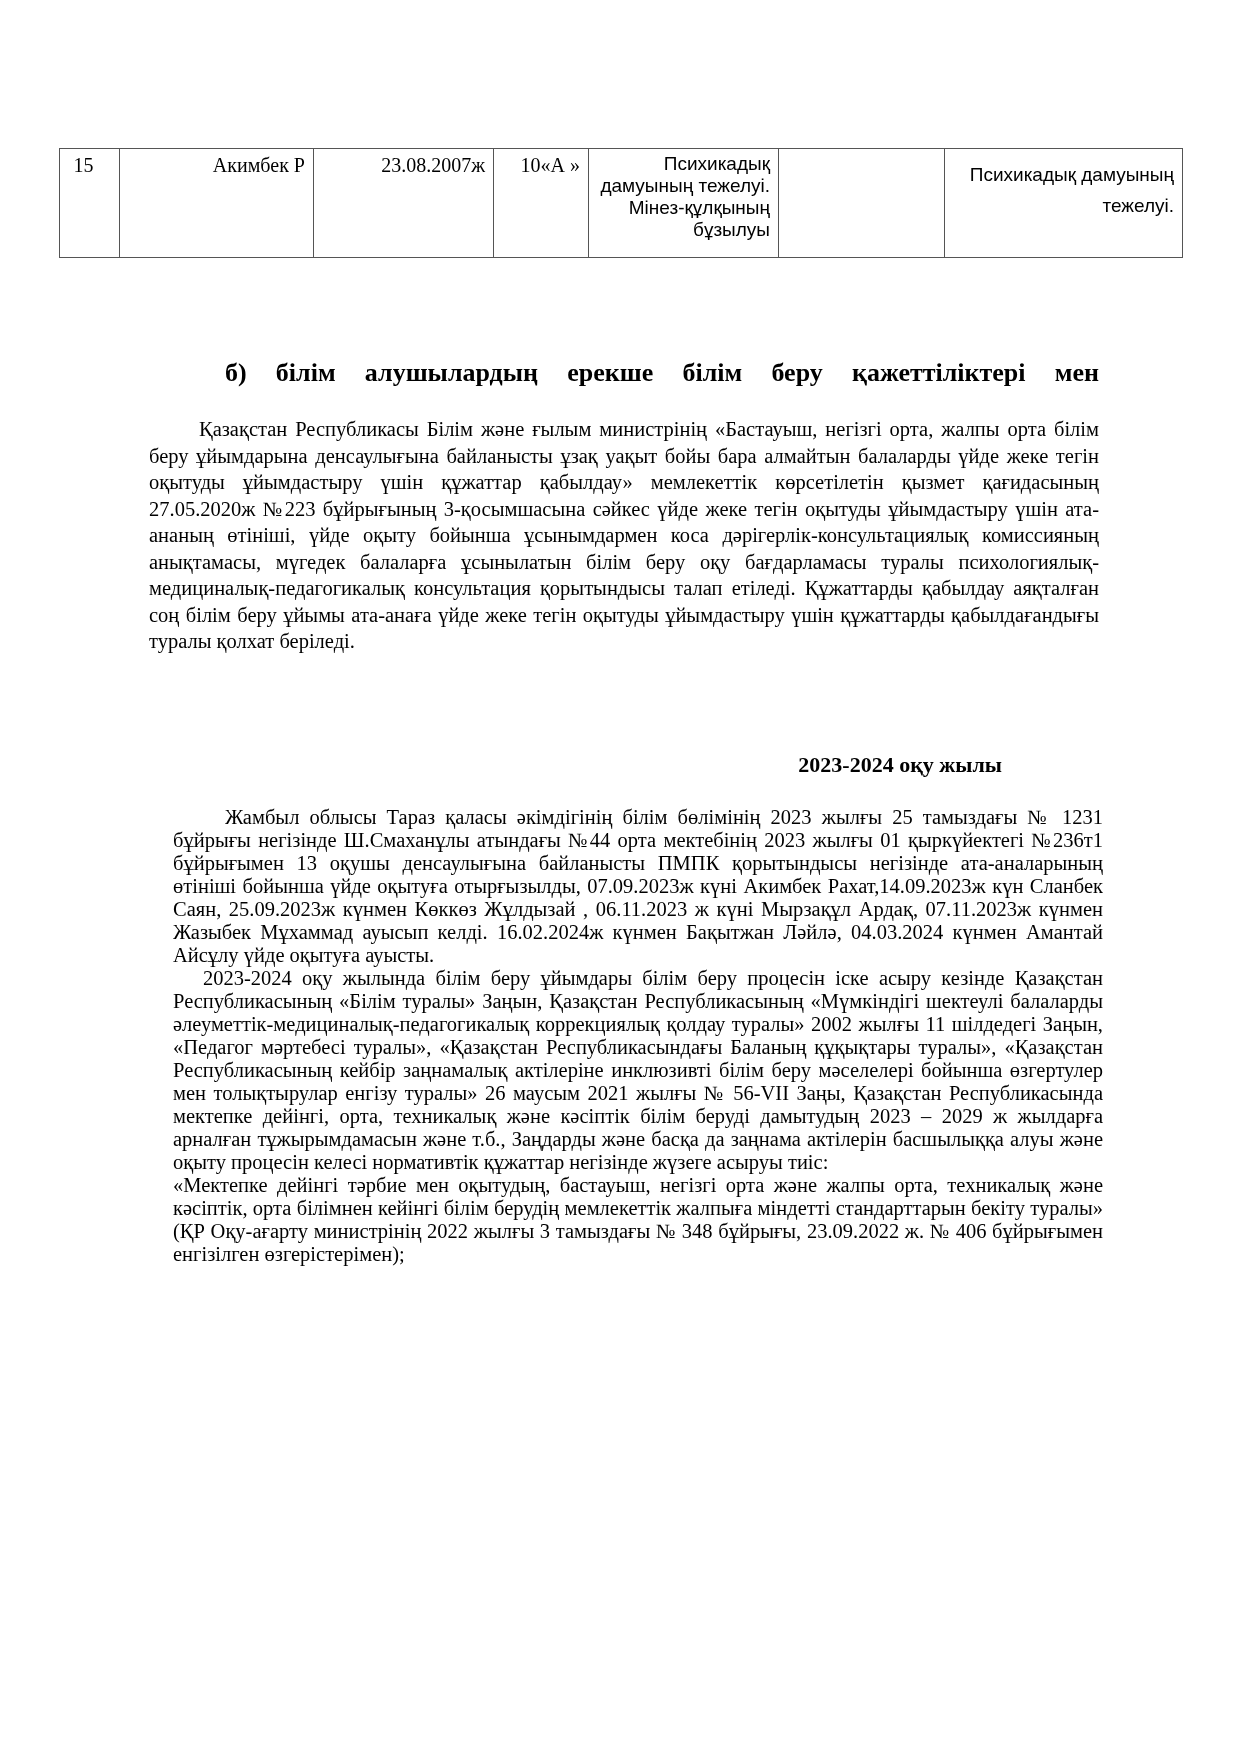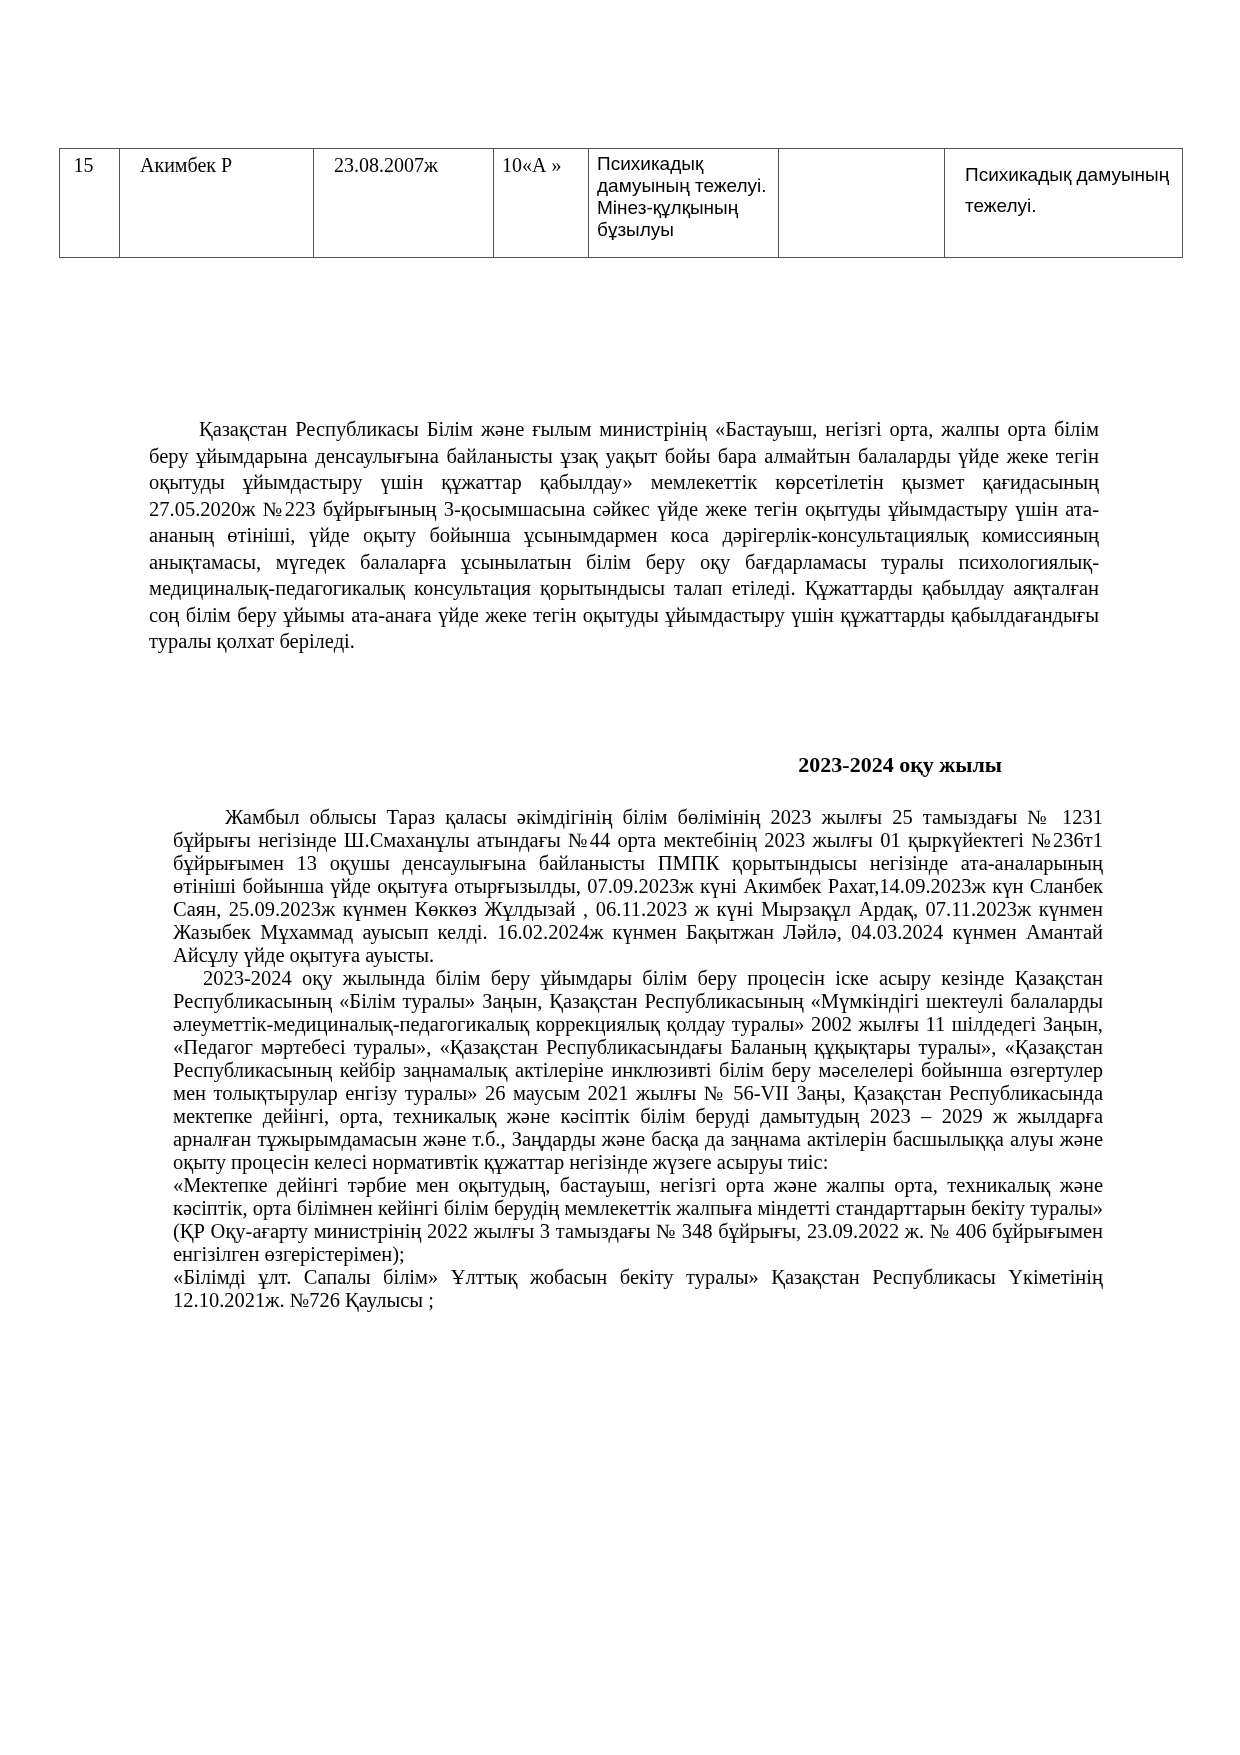--- a/index.html
+++ b/index.html
@@ -8,20 +8,21 @@
     font-family: "Liberation Serif", "DejaVu Serif", serif; color: #000;
   }
   .tbl {
     position: absolute; left: 59px; top: 148px; width: 1123px;
     border-collapse: collapse; table-layout: fixed;
     font-size: 20px; line-height: 24px;
   }
   .tbl td {
     border: 1.5px solid #555; vertical-align: top; padding: 4px 8px 2px 8px;
     height: 96px;
+    text-align: right;
   }
   .tbl td.num { text-align: center; padding-left: 4px; padding-right: 16px; }
   .tbl td.c2 { padding-left: 20px; }
   .tbl td.c3 { padding-left: 20px; }
   .tbl td.c7 { padding-left: 20px; padding-top: 10px; line-height: 31px; font-family: "Liberation Sans", sans-serif; font-size: 19px; }
   .tbl td.c5 { font-family: "Liberation Sans", sans-serif; font-size: 19px; line-height: 22px; }
   .h-section {
     position: absolute; left: 149px; top: 360px; width: 950px;
     font-weight: bold; font-size: 26px; line-height: 26px;
     text-align: justify; text-align-last: left;
@@ -62,26 +63,26 @@
     <td class="c3">23.08.2007ж</td>
     <td>10«А »</td>
     <td class="c5">Психикадық дамуының тежелуі. Мінез-құлқының бұзылуы</td>
     <td></td>
     <td class="c7">Психикадық дамуының тежелуі.</td>
   </tr>
 </tbody>
   </table>
 
 <div class="h-section">
+  <span class="l1">б) білім алушылардың ерекше білім беру қажеттіліктері мен</span>
 </div>
 
 <div class="body-block" style="top:416px;">
   <p class="indent">Қазақстан Республикасы Білім және ғылым министрінің «Бастауыш, негізгі орта, жалпы орта білім беру ұйымдарына денсаулығына байланысты ұзақ  уақыт бойы бара алмайтын балаларды үйде жеке тегін оқытуды ұйымдастыру үшін құжаттар қабылдау» мемлекеттік көрсетілетін қызмет қағидасының 27.05.2020ж №223 бұйрығының 3-қосымшасына сәйкес үйде жеке тегін оқытуды ұйымдастыру үшін ата-ананың  өтініші, үйде оқыту бойынша ұсынымдармен коса дәрігерлік-консультациялық комиссияның анықтамасы, мүгедек балаларға ұсынылатын білім беру оқу бағдарламасы туралы психологиялық-медициналық-педагогикалық консультация қорытындысы талап етіледі. Құжаттарды қабылдау аяқталған соң білім беру ұйымы ата-анаға үйде жеке тегін оқытуды ұйымдастыру үшін құжаттарды қабылдағандығы туралы қолхат беріледі.</p>
 </div>
 
 <div class="year-heading">2023-2024 оқу жылы</div>
 
 <div class="p2" style="top:806px;">
   <p class="indent2">Жамбыл облысы Тараз қаласы әкімдігінің білім бөлімінің 2023 жылғы  25 тамыздағы № 1231 бұйрығы негізінде Ш.Смаханұлы атындағы  №44 орта мектебінің 2023 жылғы 01 қыркүйектегі №236т1 бұйрығымен  13  оқушы денсаулығына байланысты ПМПК қорытындысы негізінде ата-аналарының өтініші бойынша үйде оқытуға  отырғызылды, 07.09.2023ж күні Акимбек Рахат,14.09.2023ж күн Сланбек Саян,  25.09.2023ж күнмен Көккөз Жұлдызай , 06.11.2023 ж күні Мырзақұл Ардақ, 07.11.2023ж күнмен Жазыбек Мұхаммад ауысып келді.  16.02.2024ж күнмен Бақытжан Ләйлә, 04.03.2024 күнмен Амантай Айсұлу  үйде оқытуға ауысты.</p>
   <p class="indent3">2023-2024 оқу жылында білім беру ұйымдары білім беру процесін іске асыру кезінде Қазақстан Республикасының «Білім туралы» Заңын, Қазақстан Республикасының «Мүмкіндігі шектеулі балаларды әлеуметтік-медициналық-педагогикалық коррекциялық қолдау туралы» 2002 жылғы 11 шілдедегі Заңын, «Педагог мәртебесі туралы», «Қазақстан Республикасындағы Баланың құқықтары туралы», «Қазақстан Республикасының кейбір заңнамалық актілеріне инклюзивті білім беру мәселелері бойынша өзгертулер мен толықтырулар енгізу туралы» 26 маусым 2021 жылғы № 56-VII Заңы, Қазақстан Республикасында мектепке дейінгі, орта, техникалық және кәсіптік білім беруді дамытудың 2023 – 2029 ж жылдарға арналған тұжырымдамасын  және т.б., Заңдарды және басқа да заңнама актілерін басшылыққа  алуы және оқыту процесін келесі нормативтік құжаттар негізінде жүзеге асыруы тиіс:</p>
   <p>«Мектепке дейінгі тәрбие мен оқытудың, бастауыш, негізгі орта және жалпы орта, техникалық және кәсіптік, орта білімнен кейінгі білім берудің мемлекеттік жалпыға міндетті стандарттарын бекіту туралы» (ҚР Оқу-ағарту министрінің 2022 жылғы 3 тамыздағы № 348 бұйрығы, 23.09.2022 ж. № 406 бұйрығымен енгізілген өзгерістерімен);</p>
-  <p>«Білімді ұлт. Сапалы білім» Ұлттық жобасын бекіту туралы» Қазақстан Республикасы Үкіметінің 12.10.2021ж. №726 Қаулысы ;</p>
 </div>
 
 </body></html>

